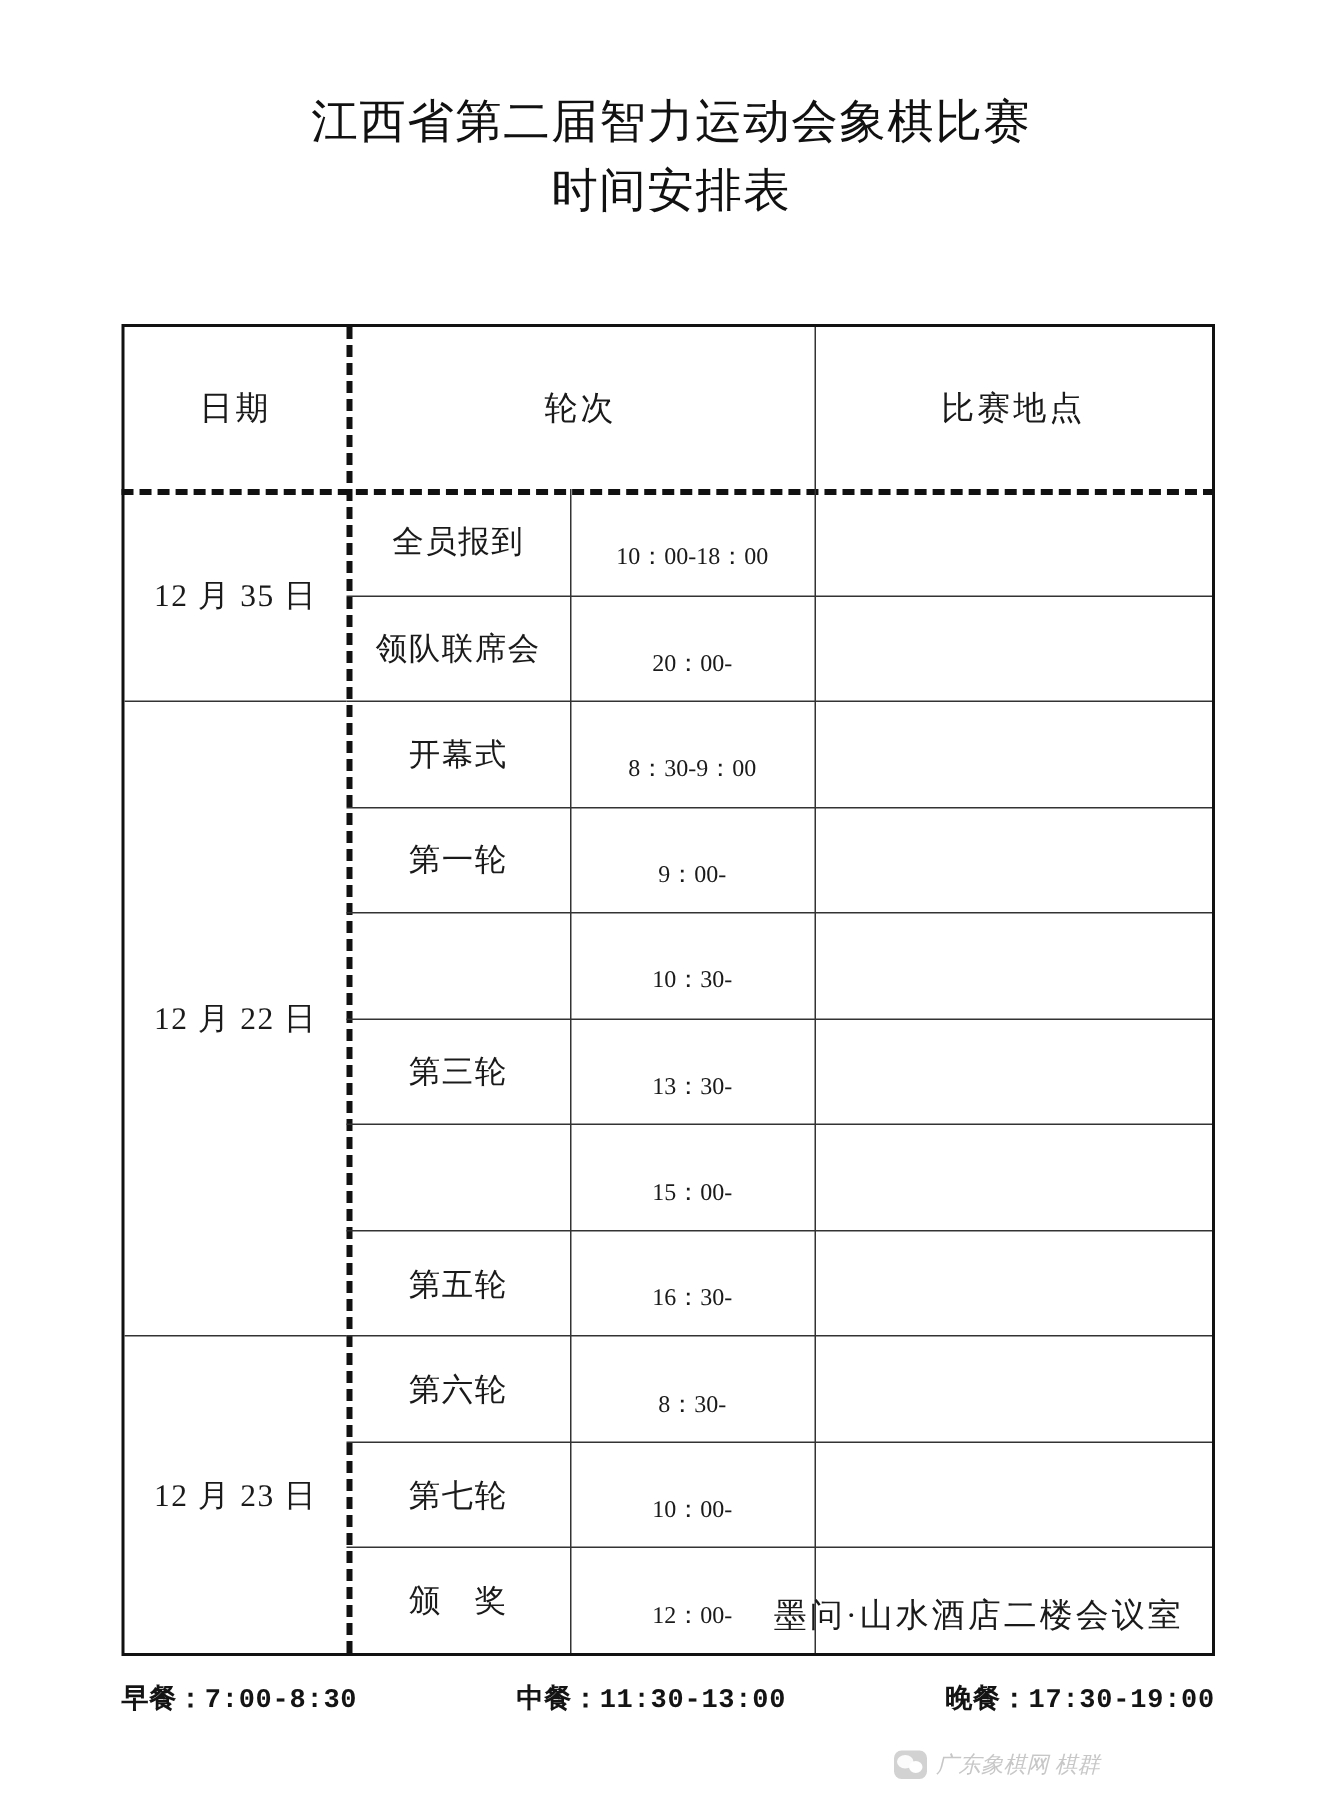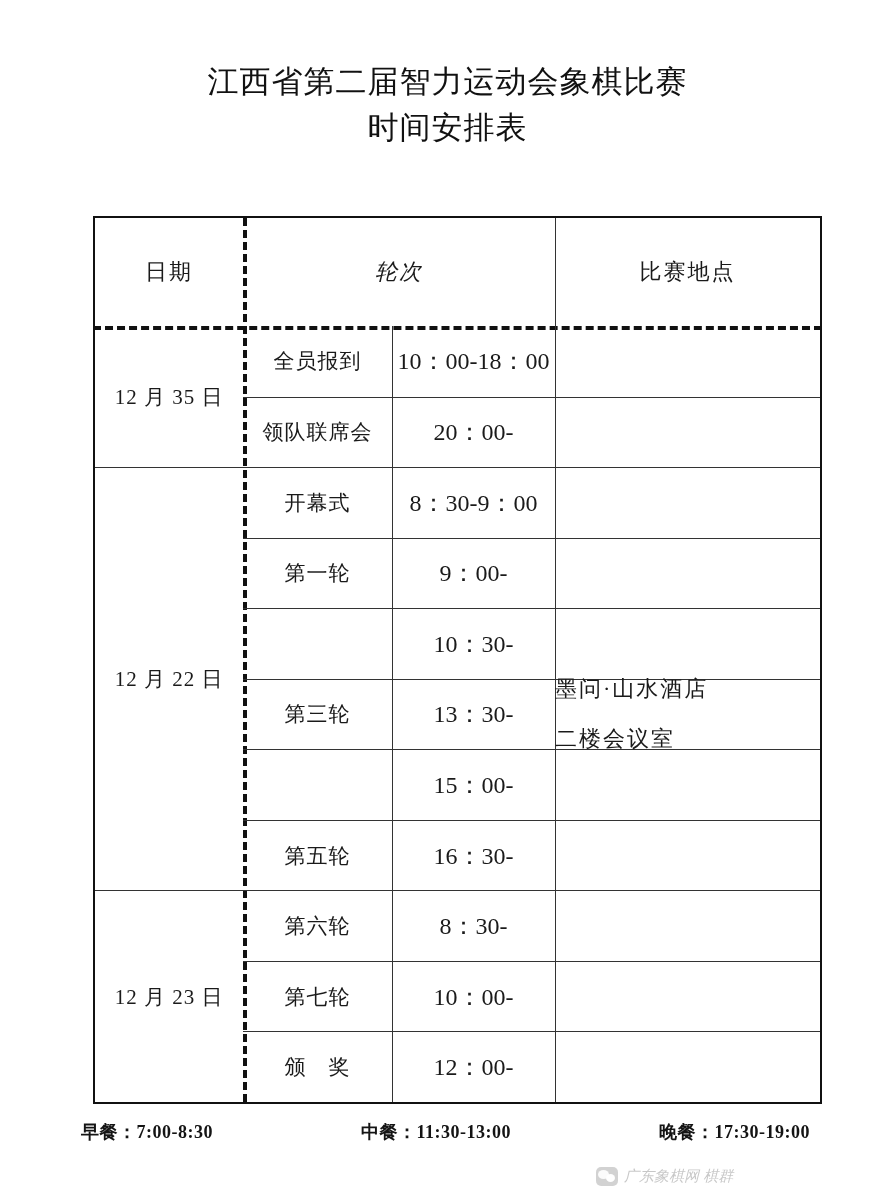--- a/index.html
+++ b/index.html
@@ -35,21 +35,20 @@
 
   
   #schedule-table {
     position: absolute;
     left: 81px;
     top: 216px;
     width: 729px;
     height: 888px;
     box-sizing: border-box;
     border: 2.5px solid #111111;
-    margin-left: 12px;
   }
 
   
   #table-header {
     position: absolute;
     left: 0;
     top: 0;
     width: 100%;
     height: 108px;
   }
@@ -58,21 +57,21 @@
     top: 0;
     height: 108px;
     display: flex;
     align-items: center;
     justify-content: center;
     font-size: 22px;
     letter-spacing: 2px;
     color: #1a1a1a;
   }
   #hdr-date  { left: 0px;   width: 148px; }
-  #hdr-round { left: 148px; width: 312px; font-style: italic; }
+  #hdr-round { left: 148px; width: 312px; }
   #hdr-venue { left: 460px; width: 265px; }
 
   
   #header-rule {
     position: absolute;
     left: -2px;
     top: 108px;
     width: 729px;
     height: 0;
     border-top: 4px dashed #111111;
@@ -145,58 +144,58 @@
     height: 100%;
     display: flex;
     align-items: center;
     justify-content: center;
     font-size: 21px;
     letter-spacing: 1px;
   }
   .round-time {
     position: absolute;
     left: 149px;
-    top: 0;
+    top: 10px;
     width: 163px;
     height: 100%;
     display: flex;
     align-items: center;
     justify-content: center;
-    font-size: 24px;
+    font-size: 16px;
     white-space: pre;
   }
 
   
   #venue-cell {
     position: absolute;
     left: 460px;
     top: 108px;
     width: 219px;
     height: 776px;
     display: flex;
-    flex-direction: column;
-    align-items: flex-start;
+    flex-direction: row;
+    align-items: flex-end;
     justify-content: center;
   }
   .venue-line {
     font-size: 22px;
     letter-spacing: 2px;
     line-height: 50px;
     white-space: pre;
   }
 
   
   #meal-footer {
     position: absolute;
     left: 81px;
     top: 1120px;
     width: 729px;
     display: flex;
     justify-content: space-between;
-    font-family: Liberation Serif, serif;
+    font-family: Liberation Mono, monospace;
     font-weight: bold;
     font-size: 18px;
     color: #141414;
   }
   .meal-item { white-space: pre; letter-spacing: 0.5px; }
 
   
   #watermark {
     position: absolute;
     left: 596px;

